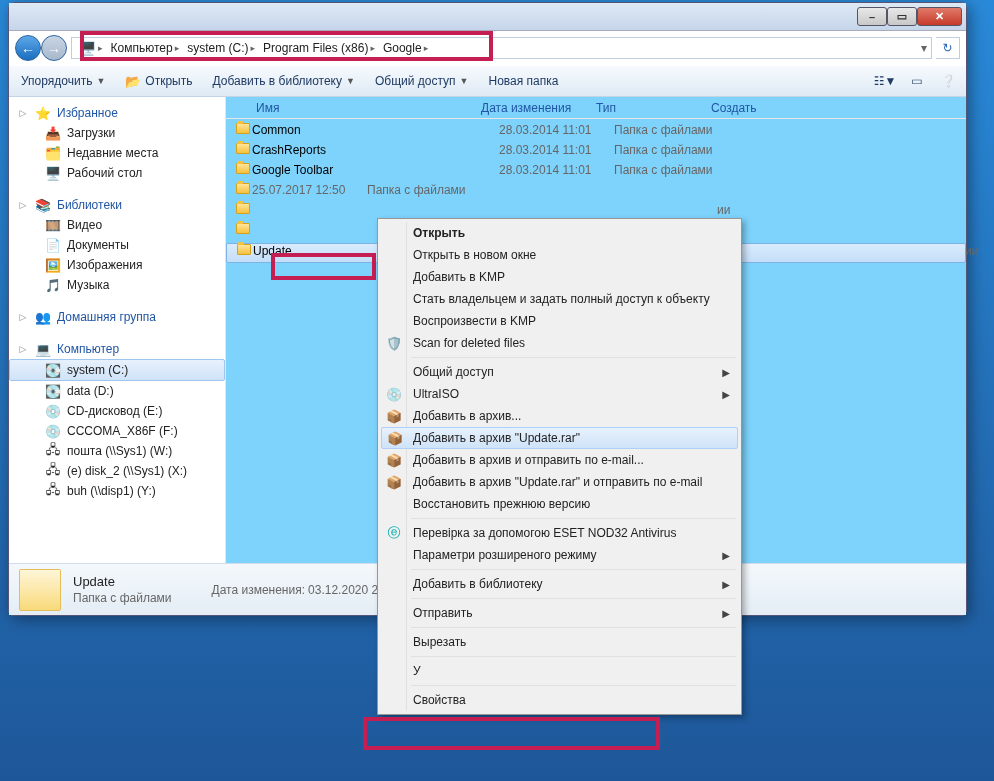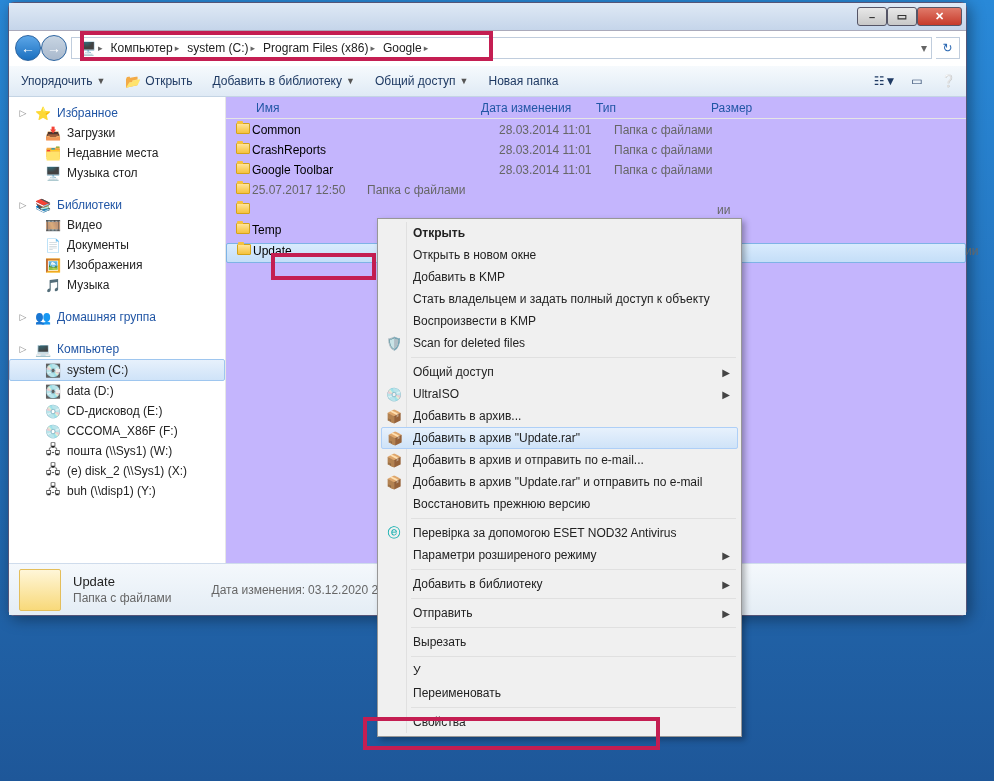--- a/index.html
+++ b/index.html
@@ -33,21 +33,21 @@
 
 .body { display:flex; height: calc(100% - 28px - 34px - 32px - 52px); }
 .sidebar { width:240px; border-right:1px solid #e6e6e6; background:#fff; padding:6px 0; overflow:hidden; }
 .sb-group { margin-bottom:12px; }
 .sb-head { display:flex; align-items:center; gap:6px; padding:2px 8px; color:#2156a5; }
 .sb-head .tri { font-size:9px; color:#888; width:12px; text-align:center; }
 .sb-item { display:flex; align-items:center; gap:6px; padding:2px 8px 2px 36px; color:#222; }
 .sb-item.sel { background:linear-gradient(#e7f1fc,#cfe3f8); border:1px solid #9ec6ef; border-radius:2px; padding-left:35px; }
 .sb-icon { width:16px; height:16px; display:inline-flex; align-items:center; justify-content:center; font-size:13px; }
 
-.filepane { flex:1; background:#c4b5fd; }
+.filepane { flex:1; background:#7dd3fc; }
 .cols { display:flex; border-bottom:1px solid #e5e5e5; color:#2156a5; height:22px; align-items:center; padding-left:10px; }
 .col-name { width:245px; padding-left:20px; }
 .col-date { width:115px; }
 .col-type { width:115px; }
 .col-size { width:80px; }
 
 .files { padding:4px 0; }
 .filerow { display:flex; align-items:flex-start; height:20px; padding-left:8px; }
 .filerow .ficon { width:18px; display:flex; justify-content:center; }
 .filerow .fname { width:247px; }
@@ -161,21 +161,21 @@
         <div class="sb-item">
             <span class="sb-icon">📥</span>
             <span>Загрузки</span>
           </div>
         <div class="sb-item">
             <span class="sb-icon">🗂️</span>
             <span>Недавние места</span>
           </div>
         <div class="sb-item">
             <span class="sb-icon">🖥️</span>
-            <span>Музыка стол</span>
+            <span>Рабочий стол</span>
           </div>
       </div>
       <div class="sb-group">
         <div class="sb-head">
             <span class="tri">▷</span>
             <span class="sb-icon">📚</span>
             <span>Библиотеки</span>
           </div>
         <div class="sb-item">
             <span class="sb-icon">🎞️</span>
@@ -236,21 +236,21 @@
             <span>buh (\\disp1) (Y:)</span>
           </div>
       </div>
     </div>
 
     <div class="filepane">
       <div class="cols">
         <div class="col-name">Имя</div>
         <div class="col-date">Дата изменения</div>
         <div class="col-type">Тип</div>
-        <div class="col-size">Размер</div>
+        <div class="col-size">Создать</div>
       </div>
       <div class="files">
         <div class="filerow">
             <span class="ficon">
               <span class="folder-icon"></span>
             </span>
             <span class="fname">Common</span>
             <span class="fdate">28.03.2014 11:01</span>
             <span class="ftype">Папка с файлами</span>
           </div>
@@ -281,21 +281,20 @@
             <span class="ficon">
               <span class="folder-icon"></span>
             </span>
             <span class="fdate"></span>
             <span class="ftype" style="padding-left:350px;">ии</span>
           </div>
         <div class="filerow">
             <span class="ficon">
               <span class="folder-icon"></span>
             </span>
-            <span class="fname">Temp</span>
           </div>
         <div class="filerow sel">
             <span class="ficon">
               <span class="folder-icon"></span>
             </span>
             <span class="fname">Update</span>
             <span class="fdate"></span>
             <span class="ftype" style="padding-left:350px;">ии</span>
           </div>
       </div>
@@ -366,20 +365,19 @@
     </div>
   <div class="ctx-sep"></div>
   <div class="ctx-item">
       <span>Отправить</span>
       <span class="sub">▶</span>
     </div>
   <div class="ctx-sep"></div>
   <div class="ctx-item">Вырезать</div>
   <div class="ctx-sep"></div>
   <div class="ctx-item">У</div>
-  <div class="ctx-item">Переименовать</div>
   <div class="ctx-sep"></div>
   <div class="ctx-item">Свойства</div>
 </div>
 
 <div class="highlight-frame-breadcrumb"></div>
 <div class="highlight-frame-update"></div>
 <div class="highlight-frame-rename"></div>
 
 </body></html>

